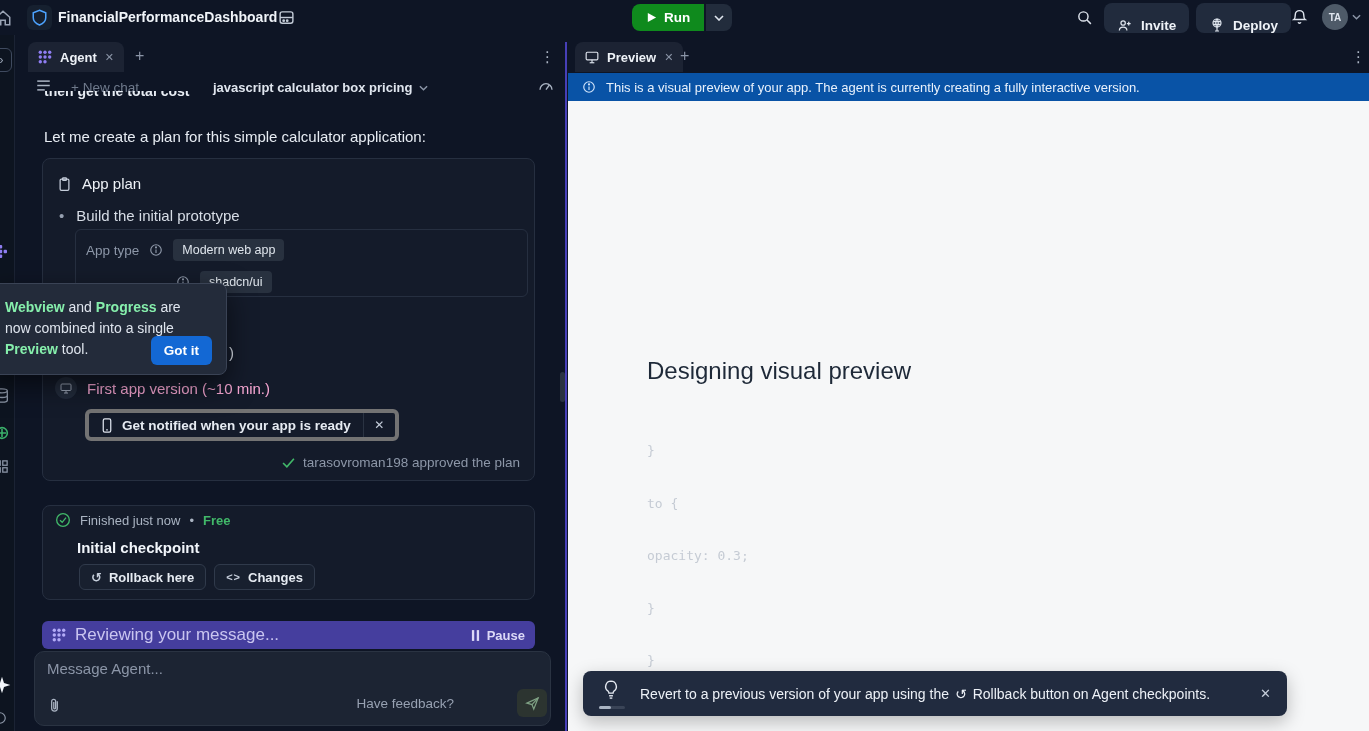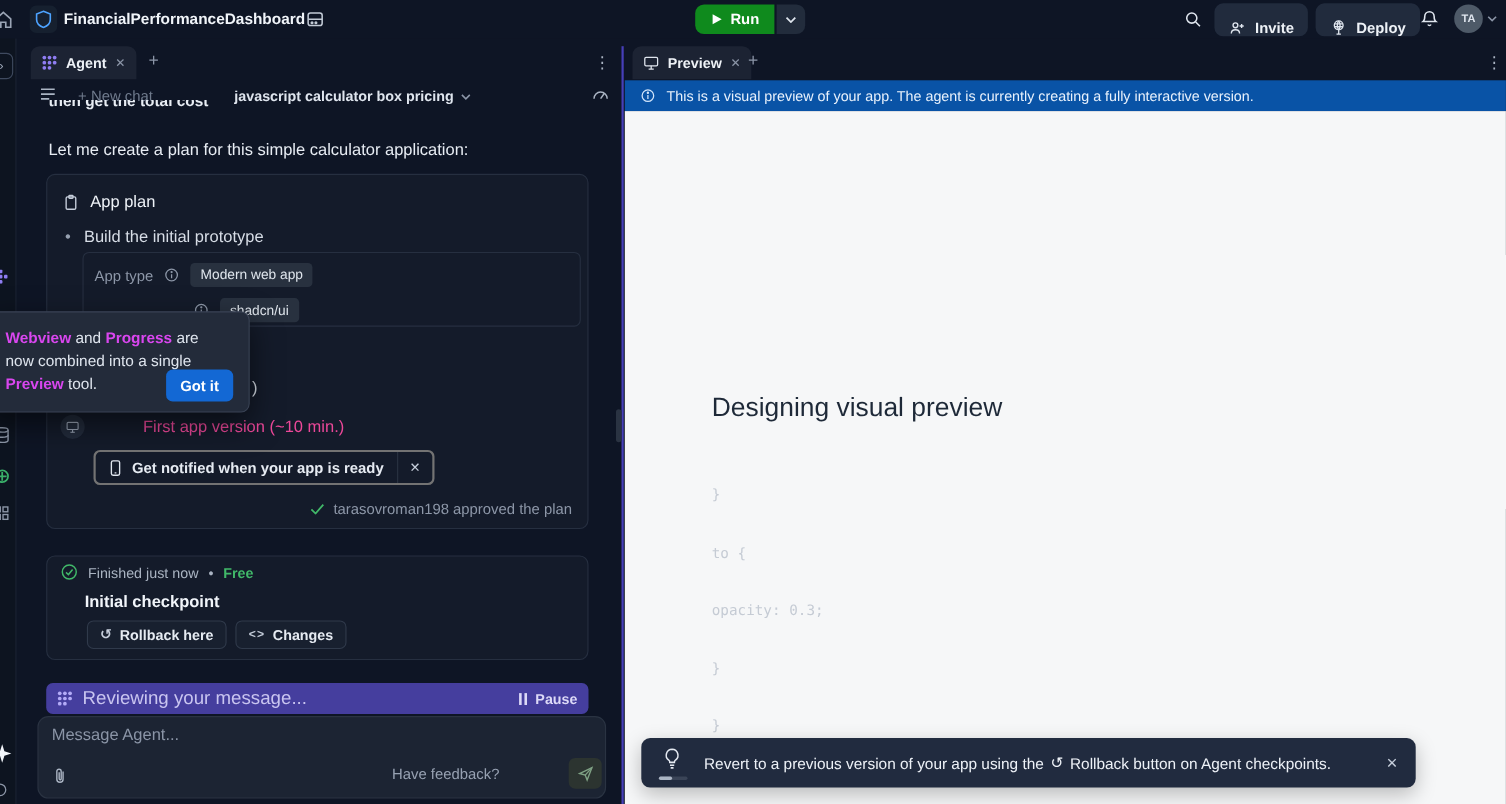--- a/index.html
+++ b/index.html
@@ -48,22 +48,22 @@
   .plan-head { left:14px; top:16px; display:flex; align-items:center; gap:10px; font-size:15px;
     font-weight:400; color:#eef2f7; }
   .plan-bullet { left:16px; top:48px; display:flex; gap:12px; font-size:15px; color:#d7dde6; }
   .inner-box { left:32px; top:70px; width:453px; height:68px; border:1px solid #262f40; border-radius:6px; }
   .spec-row { position:absolute; display:flex; align-items:center; gap:10px; }
   .spec-label { font-size:13.5px; color:#8d97a8; }
   .badge { background:#28313f; border-radius:4px; padding:4px 9px; font-size:12.5px; color:#dfe5ec; }
   .obscured { left:186px; top:185px; font-size:15px; color:#d7dde6; }
   .fv-row { left:12px; top:218px; display:flex; align-items:center; gap:10px; }
   .fv-circle { width:22px; height:22px; border-radius:50%; background:#222b3b; display:flex; align-items:center; justify-content:center; }
-  .fv-text { font-size:15px; color:#ec4899;margin-left:43px; }
-  .notify-chip { left:42px; top:250px; height:32px; display:flex; align-items:center; border:2px solid #737373;
+  .fv-text { font-size:15px; color:#f9a8d4; }
+  .notify-chip { left:42px; top:250px; height:32px; display:flex; align-items:center; border:4px solid #737373;
     border-radius:6px; overflow:hidden; }
   .notify-main { display:flex; align-items:center; gap:9px; padding:0 12px; font-size:13.5px; font-weight:600; color:#e6ebf2; }
   .notify-x { width:32px; height:32px; border-left:1px solid #2a3342; display:flex; align-items:center;
     justify-content:center; color:#c6cedb; font-size:12px; }
   .approved { right:14px; top:296px; display:flex; align-items:center; gap:8px; font-size:13.5px; color:#8d97a8; }
 
   #cp-card { left:42px; top:505px; width:493px; height:95px; }
   .cp-row1 { left:12px; top:6px; display:flex; align-items:center; gap:9px; font-size:13px; color:#aab4c2; }
   .cp-free { color:#41b869; font-weight:600; }
   .cp-title { left:34px; top:33px; font-size:15px; font-weight:700; color:#f1f5fa; }
@@ -80,21 +80,21 @@
   #composer input { position:absolute; left:12px; top:8px; width:400px; background:transparent; border:none; outline:none;
     font-size:15px; color:#e6ebf2; font-family:"Liberation Sans","DejaVu Sans",sans-serif; }
   #composer input::placeholder { color:#8b95a7; }
   .feedback { font-size:13.5px; color:#97a1b2; }
   .send-btn { width:30px; height:28px; border-radius:6px; background:#2c3430; display:flex; align-items:center; justify-content:center; }
 
   
   #tooltip { left:-12px; top:283px; width:239px; height:92px; background:#232b3a; border:1px solid #3a4355;
     border-radius:8px; box-shadow:0 10px 28px rgba(0,0,0,.55); z-index:60; padding:13px 16px; }
   #tooltip .txt { font-size:14px; line-height:21px; color:#dfe5ee; }
-  #tooltip b { color:#d946ef;margin-top:10px; }
+  #tooltip b { color:#86efac;margin-top:10px; }
   .gotit { position:absolute; right:14px; bottom:9px; height:29px; padding:0 13px; background:#1368d4;
     border-radius:6px; display:flex; align-items:center; font-size:13.5px; font-weight:700; color:#fff; }
 
   
   #divider-line { left:565px; top:42px; width:2px; height:689px; background:#473fb8; z-index:40; }
   #divider-handle { left:560px; top:372px; width:5px; height:30px; background:#2a3342; border-radius:3px; z-index:41; }
 
   
   #preview-banner { left:568px; top:73px; width:801px; height:28px; background:#0953a6; display:flex;
     align-items:center; gap:10px; padding:0 14px; font-size:13px; color:#e8f1fc; }

